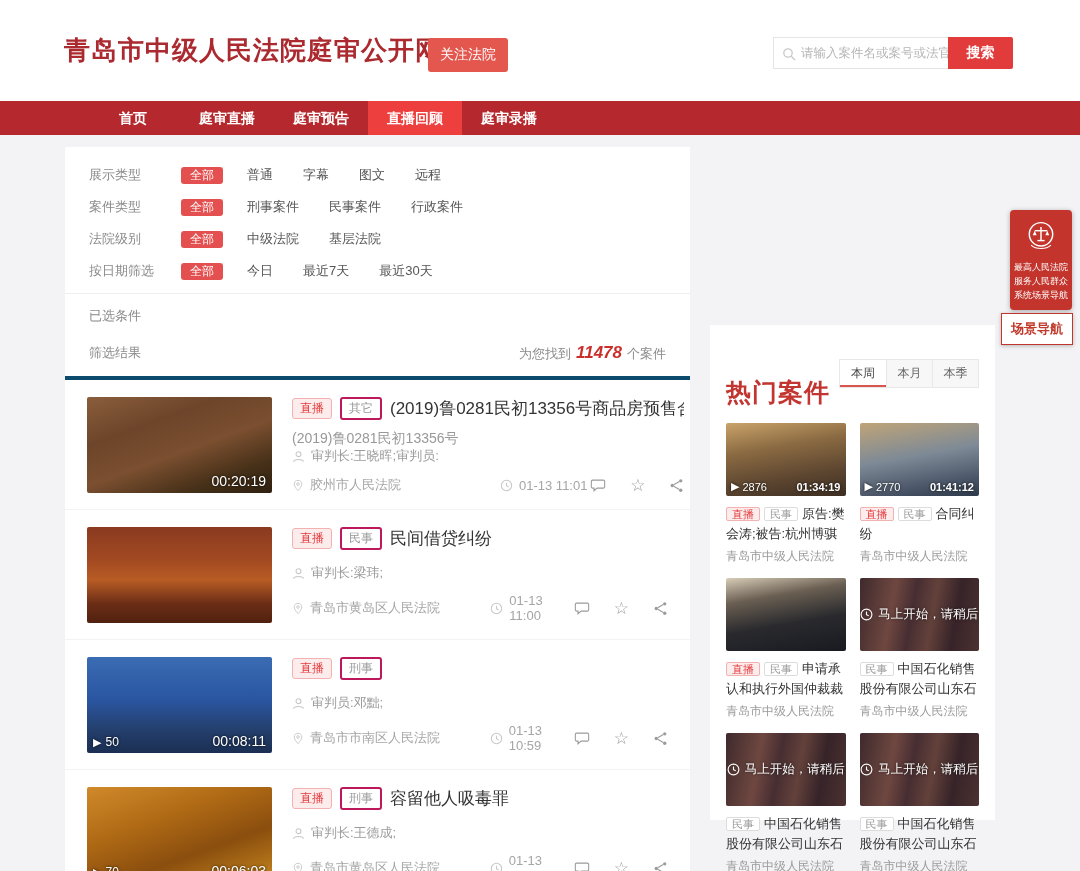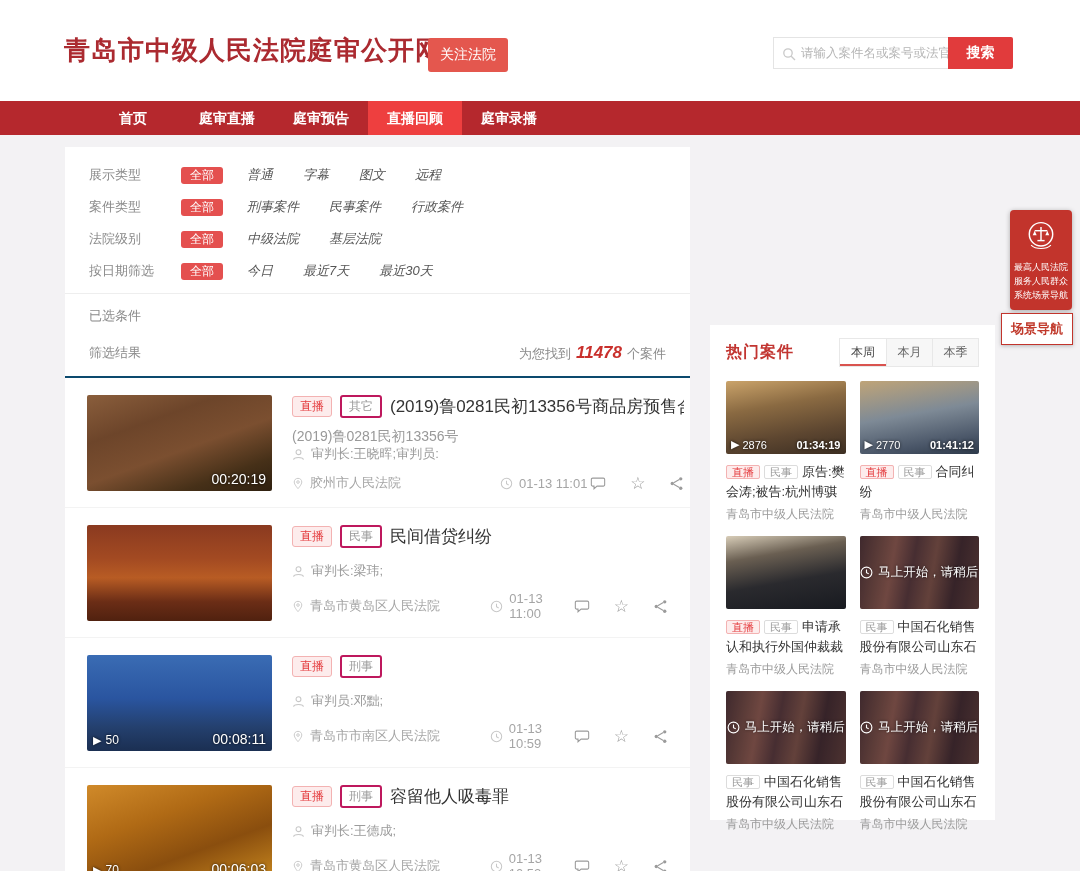--- a/index.html
+++ b/index.html
@@ -22,26 +22,26 @@
   .nav { position:absolute; top:101px; left:0; width:1080px; height:34px; background:#b5282d; display:flex; padding-left:86px; }
   .nav-item { width:94px; line-height:34px; text-align:center; color:#fff; font-size:14px; font-weight:bold; cursor:pointer; }
   .nav-item.active { background:#ee3f3f; }
 
   
   .filter-panel { position:absolute; left:65px; top:147px; width:625px; background:#fff; }
   .f-rows { padding:12px 24px 6px; }
   .f-row { display:flex; align-items:center; height:32px; }
   .f-label { width:92px; color:#8a8a8a; font-size:13px; }
   .f-all { background:#e4504f; color:#fff; font-size:12px; padding:0 9px; border-radius:3px; margin-right:24px; cursor:pointer; }
-  .f-opt { color:#555; font-size:13px; margin-right:30px; cursor:pointer;font-style:italic; }
+  .f-opt { color:#555; font-size:13px; margin-right:30px; cursor:pointer; }
   .f-selected { border-top:1px solid #eee; padding:13px 24px; color:#8a8a8a; font-size:13px; }
 
   
   .results-panel { position:absolute; left:65px; top:330px; width:625px; height:560px; background:#fff; }
-  .r-header { display:flex; align-items:center; padding:13px 24px; border-bottom:2px solid #0c4a6e; color:#8a8a8a; font-size:13px; }
+  .r-header { display:flex; align-items:center; padding:13px 24px; border-bottom:4px solid #0c4a6e; color:#8a8a8a; font-size:13px; }
   .r-found { margin-left:auto; color:#8a8a8a; display:flex; align-items:flex-end; gap:5px; }
   .r-count { color:#c9302c; font-size:17px; font-weight:bold; font-style:italic; }
 
   .case-item { display:flex; padding:17px 22px 16px; border-bottom:1px solid #f3f3f3; height:130px; }
   .thumb { width:185px; height:96px; position:relative; flex-shrink:0; border-radius:2px; overflow:hidden; cursor:pointer; }
   .th1 { background:linear-gradient(160deg,#8a5e3c 0%,#6d452a 30%,#7b4f30 55%,#463018 80%,#2f2010 100%); }
   .th2 { background:linear-gradient(180deg,#8a3a20 0%,#a34a22 35%,#b85c24 55%,#6b2d16 80%,#50210f 100%); }
   .th3 { background:linear-gradient(180deg,#3a6cb4 0%,#2a55a0 45%,#24406e 75%,#1b2f52 100%); }
   .th4 { background:linear-gradient(160deg,#d08a2a 0%,#b06a15 35%,#8a4e0e 65%,#c8881f 100%); }
   .t-dur { position:absolute; bottom:4px; right:6px; color:#fff; font-size:14px; font-weight:normal; text-shadow:0 0 3px rgba(0,0,0,.85); }
@@ -58,21 +58,21 @@
   .c-meta { margin-top:11px; display:flex; align-items:center; font-size:13px; color:#a5a5a5; }
   .c-court { display:flex; align-items:center; gap:6px; width:208px; }
   .c-time { display:flex; align-items:center; gap:6px; }
   .c-actions { margin-left:auto; display:flex; align-items:center; gap:24px; }
   .c-actions .act { cursor:pointer; }
   .star-glyph { font-size:17px; color:#9b9b9b; line-height:1; }
 
   
   .hot-panel { position:absolute; left:710px; top:325px; width:285px; height:495px; background:#fff; }
   .h-header { display:flex; align-items:center; padding:13px 16px 10px; }
-  .h-title { font-size:16px; font-weight:bold; color:#c23531; letter-spacing:1px; }
+  .h-title { font-size:25px; font-weight:bold; color:#c23531; letter-spacing:1px;margin-top:38px; }
   .h-tabs { margin-left:auto; display:flex; border:1px solid #e8e8e8; }
   .h-tab { width:46px; height:27px; line-height:27px; text-align:center; font-size:12px; color:#666; background:#f7f7f7; border-left:1px solid #e8e8e8; cursor:pointer; }
   .h-tab:first-child { border-left:none; }
   .h-tab.active { background:#fff; color:#444; box-shadow:inset 0 -2px 0 #d9534f; }
   .h-grid { padding:4px 16px 0; display:grid; grid-template-columns:1fr 1fr; column-gap:14px; row-gap:13px; }
   .h-item { display:flex; flex-direction:column; }
   .h-thumb { height:73px; position:relative; border-radius:2px; overflow:hidden; cursor:pointer; }
   .ht1 { background:linear-gradient(170deg,#caa36a 0%,#8a6a42 35%,#5d4630 70%,#3c2e22 100%); }
   .ht2 { background:linear-gradient(170deg,#bfa478 0%,#7e8a96 45%,#4a5668 80%,#2e3a4a 100%); }
   .ht3 { background:linear-gradient(170deg,#d8cdb8 0%,#6a5f52 28%,#2a2a2e 60%,#181a20 100%); }

